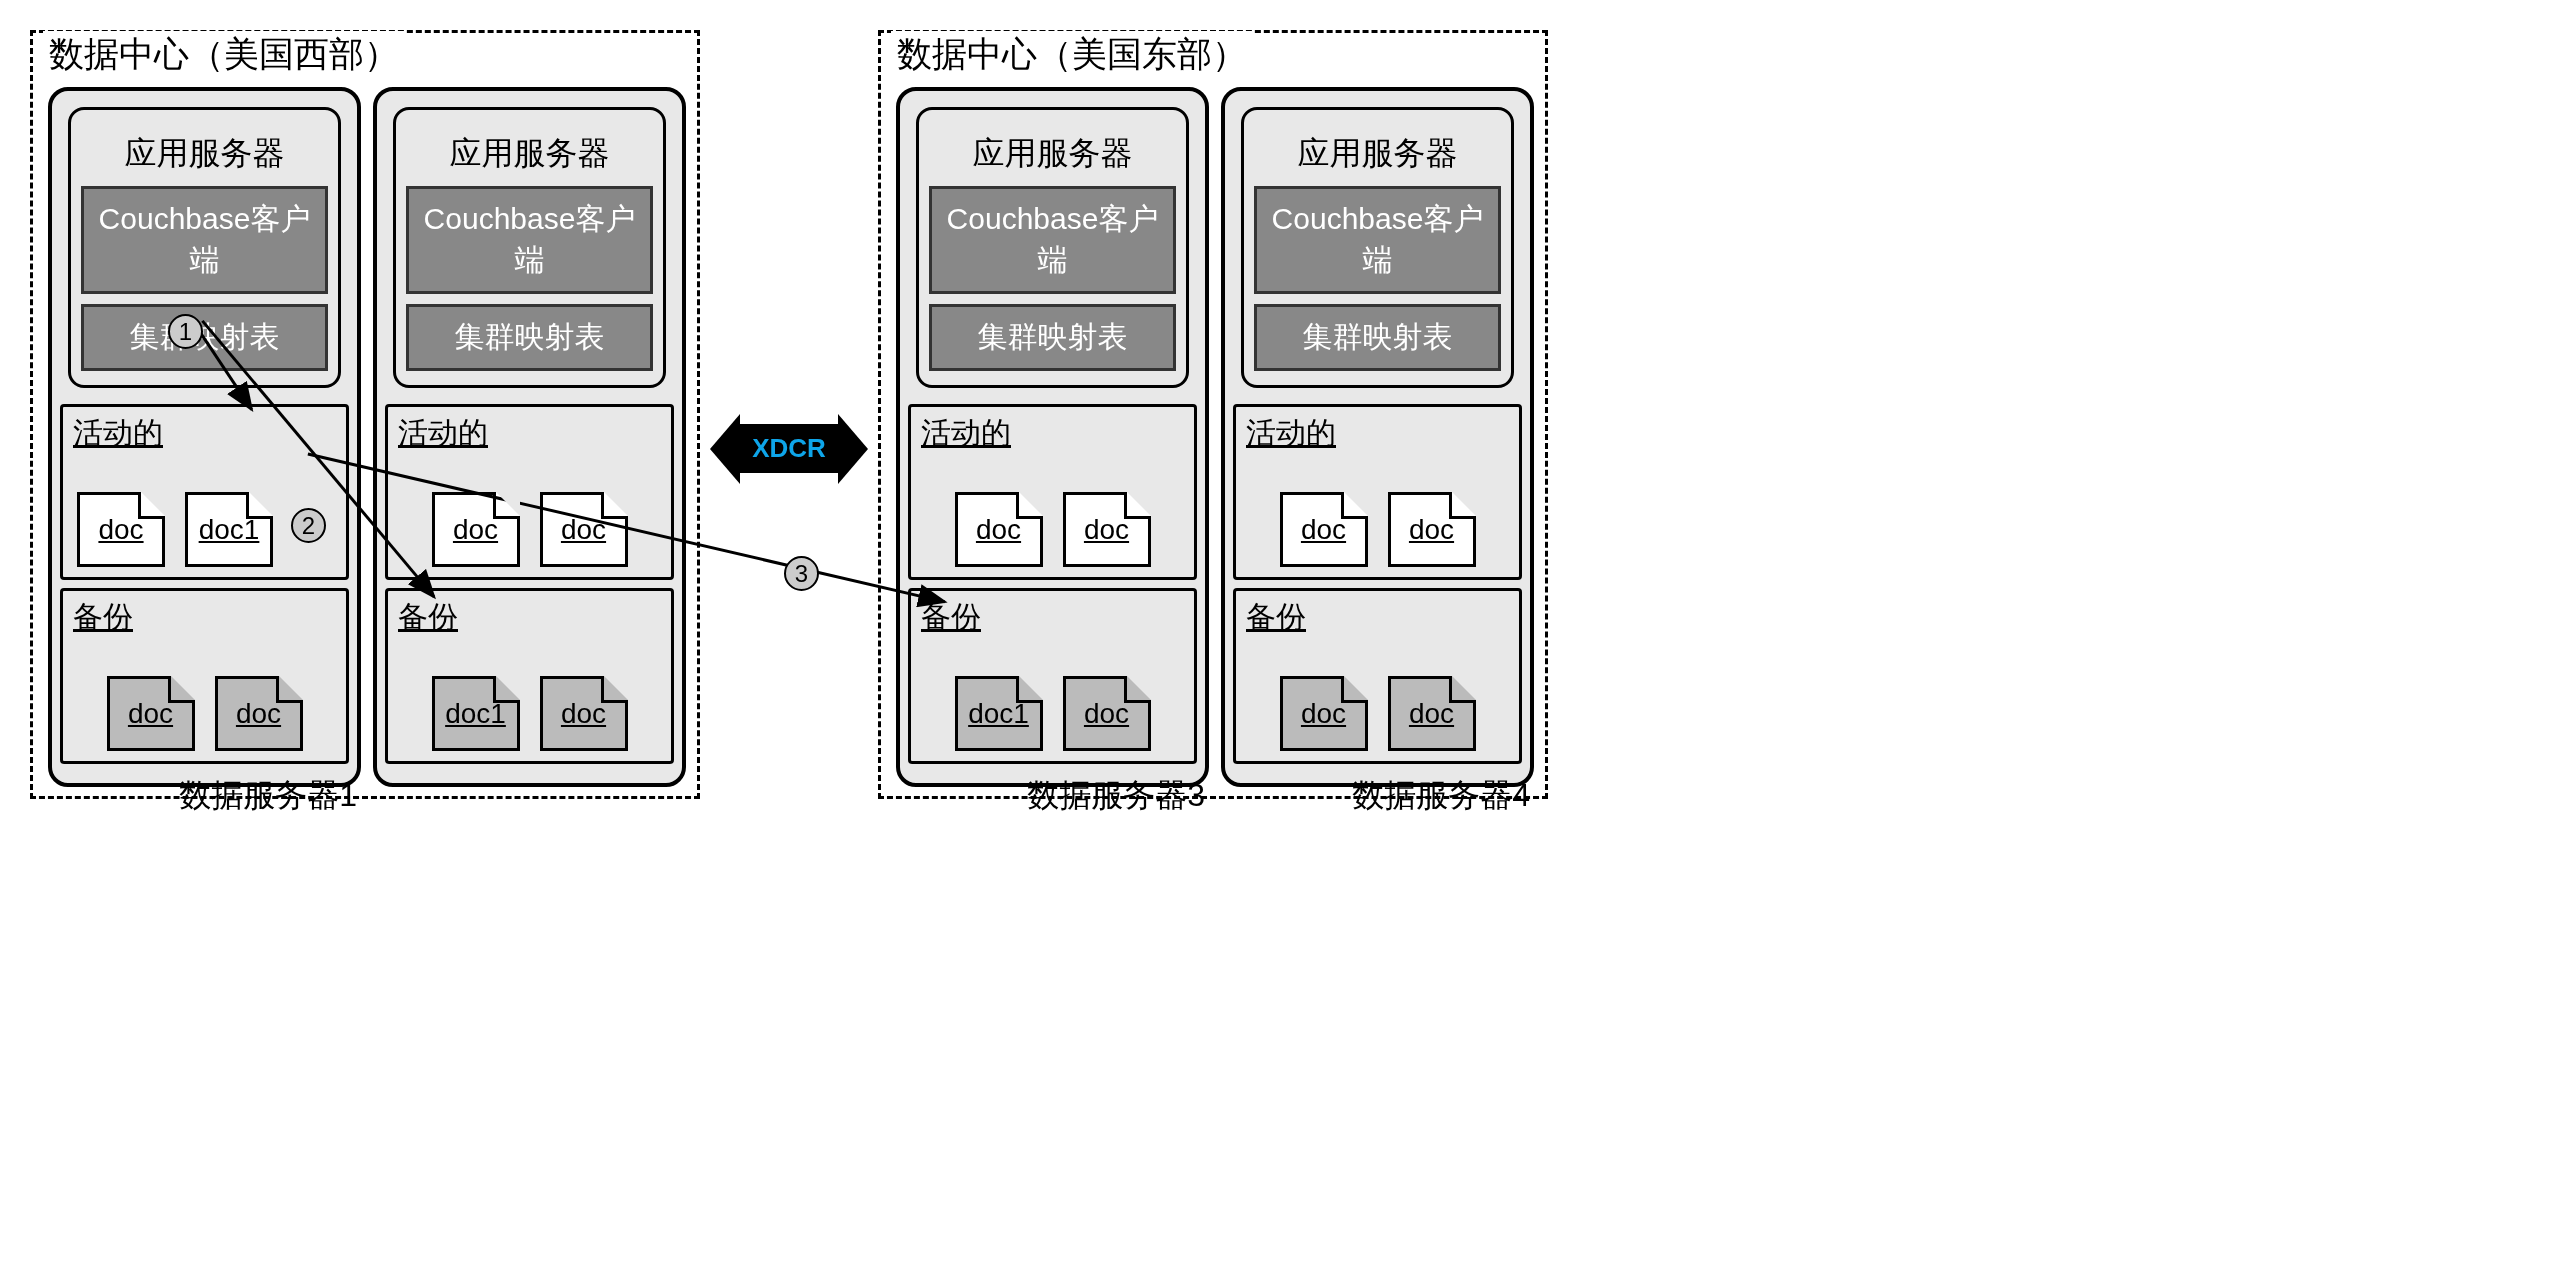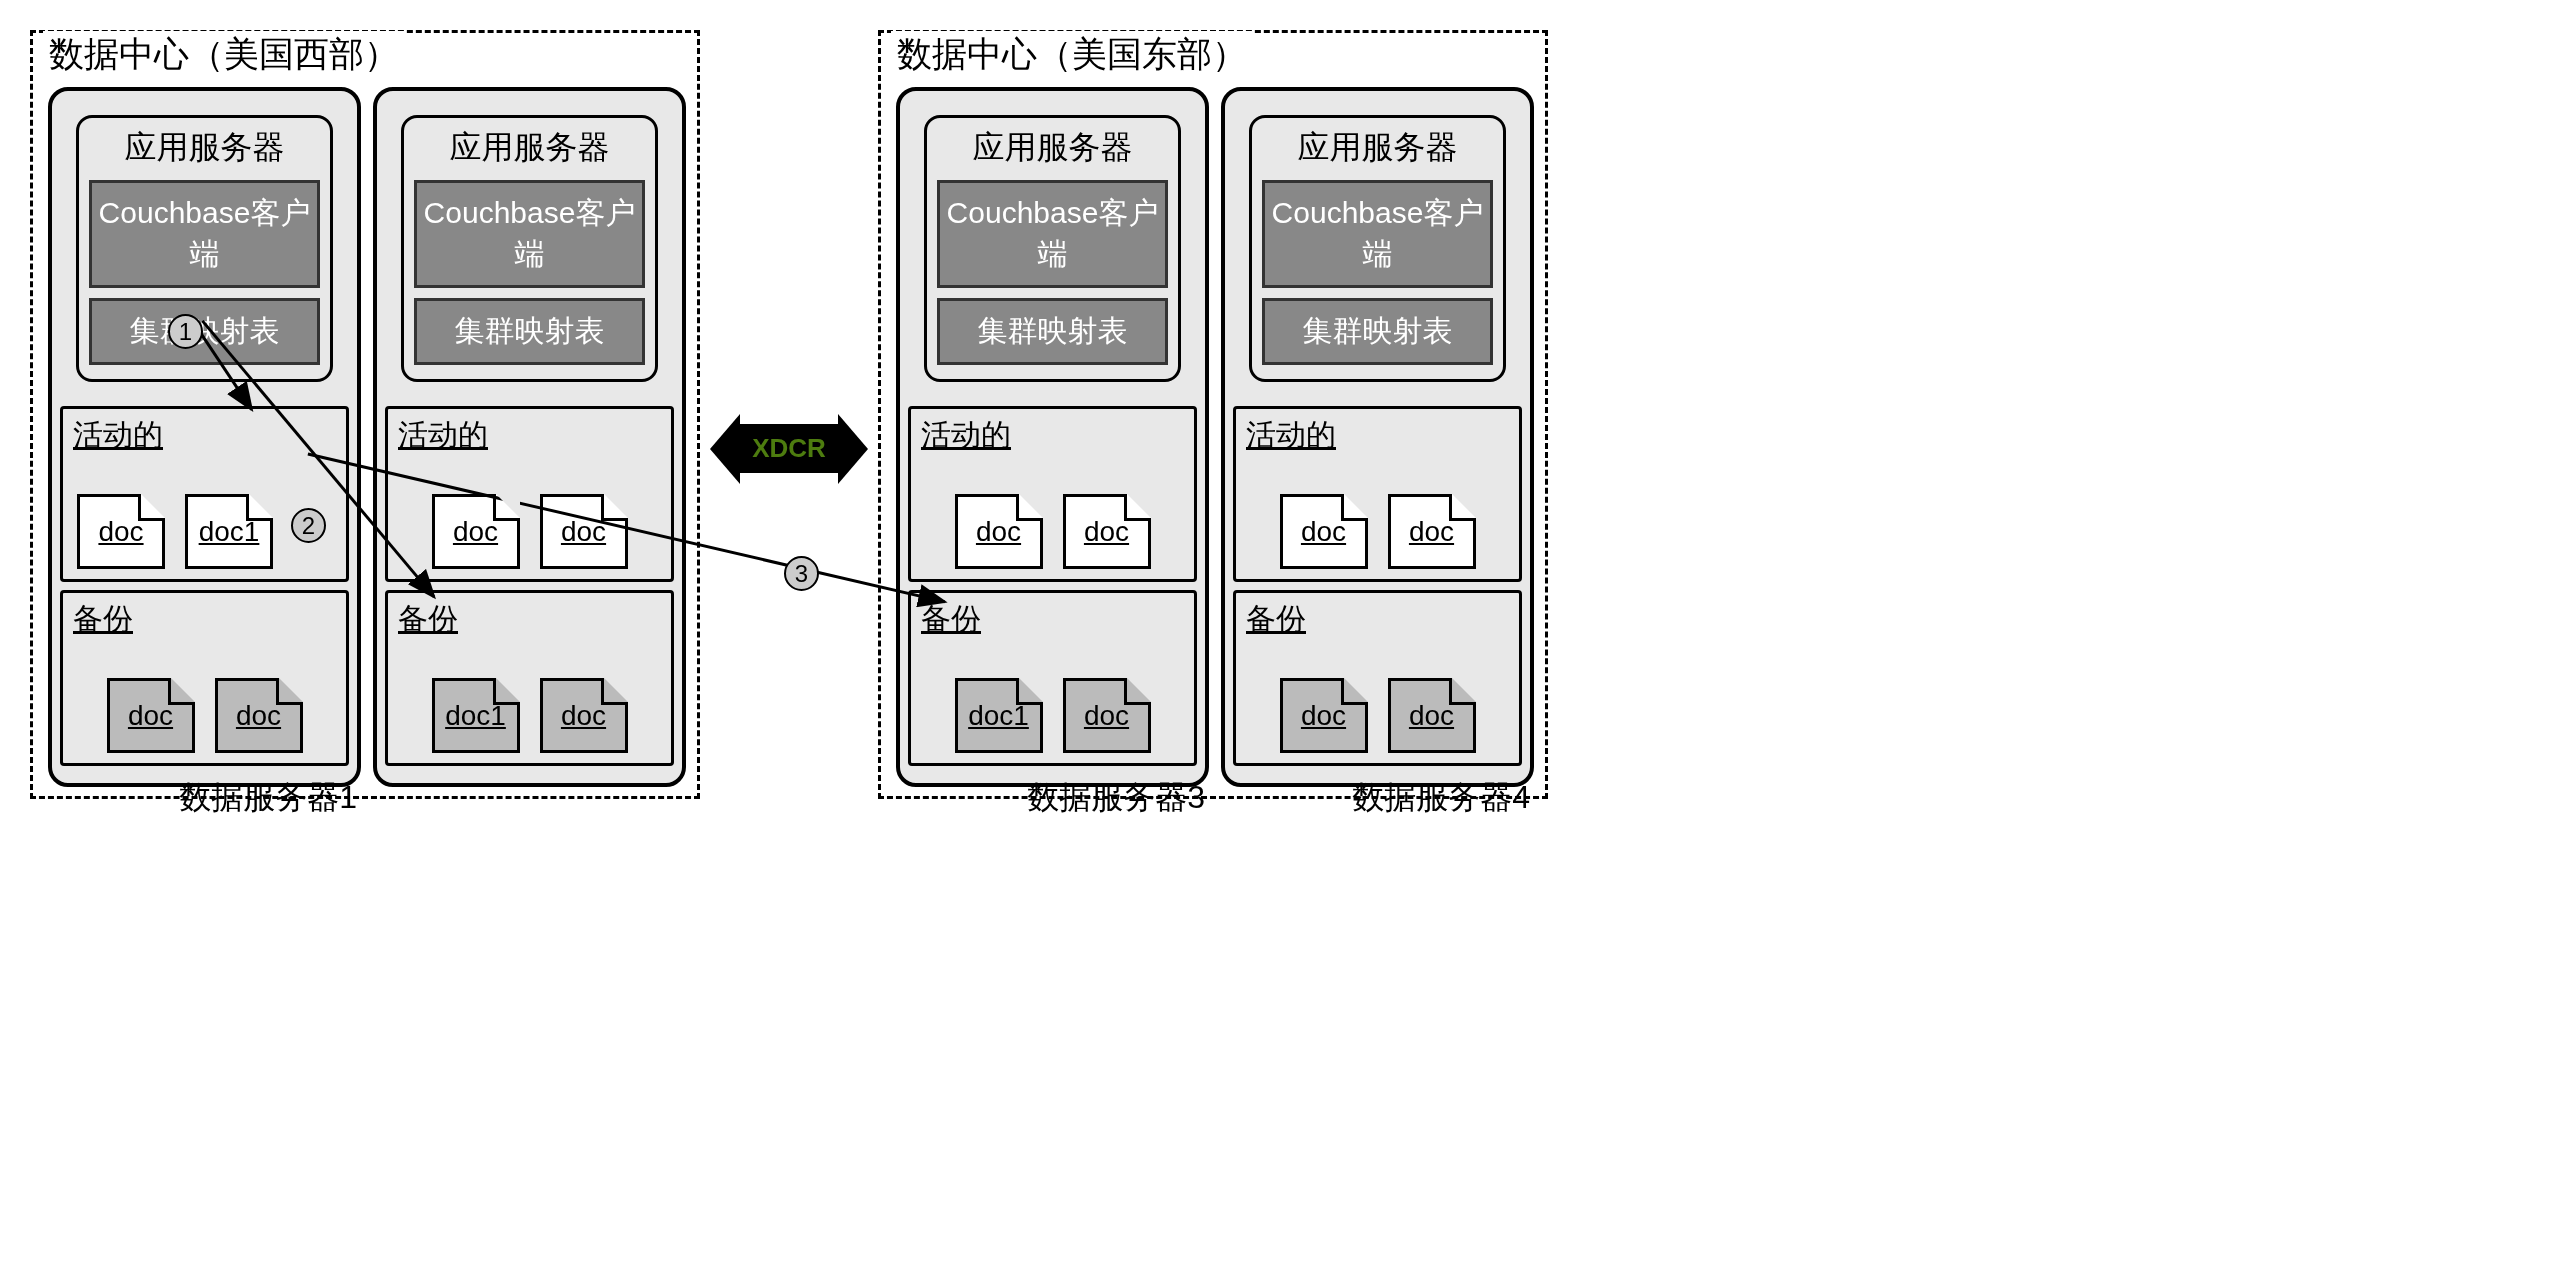--- a/index.html
+++ b/index.html
@@ -35,25 +35,25 @@
       border: 4px solid #000;
       border-radius: 20px;
       background: #e8e8e8;
       width: 313px;
       height: 700px;
       top: 54px;
     }
     .server.s1 { left: 15px; }
     .server.s2 { left: 340px; }
     .app-block {
-      margin: 24px;
+      margin: 16px;
       border: 3px solid #000;
       border-radius: 16px;
       background: #e8e8e8;
-      padding: 8px 10px 14px 10px;
+      padding: 22px 10px 14px 10px;
     }
     .app-title { text-align: center; font-size: 32px; margin-bottom: 8px; }
     .gray-slot {
       background: #888;
       color: #ffffff;
       border: 3px solid #333;
       text-align: center;
       font-size: 30px;
       padding: 10px 4px;
       margin-top: 10px;
@@ -120,21 +120,21 @@
     .xdcr-arrow {
       position: relative;
       width: 158px;
       height: 49px;
       display:flex;align-items:center;justify-content:center;
     }
     .xdcr-body {
       width: 99px;
       height: 49px;
       background: #000;
-      color: #4d7c0f;
+      color: #0ea5e9;
       font-size: 26px;
       font-weight: bold;
       display: flex;
       align-items: center;
       justify-content: center;
     }
     .xdcr-lhead, .xdcr-rhead {
       width: 0; height: 0;
       border-top: 35px solid transparent;
       border-bottom: 35px solid transparent;

